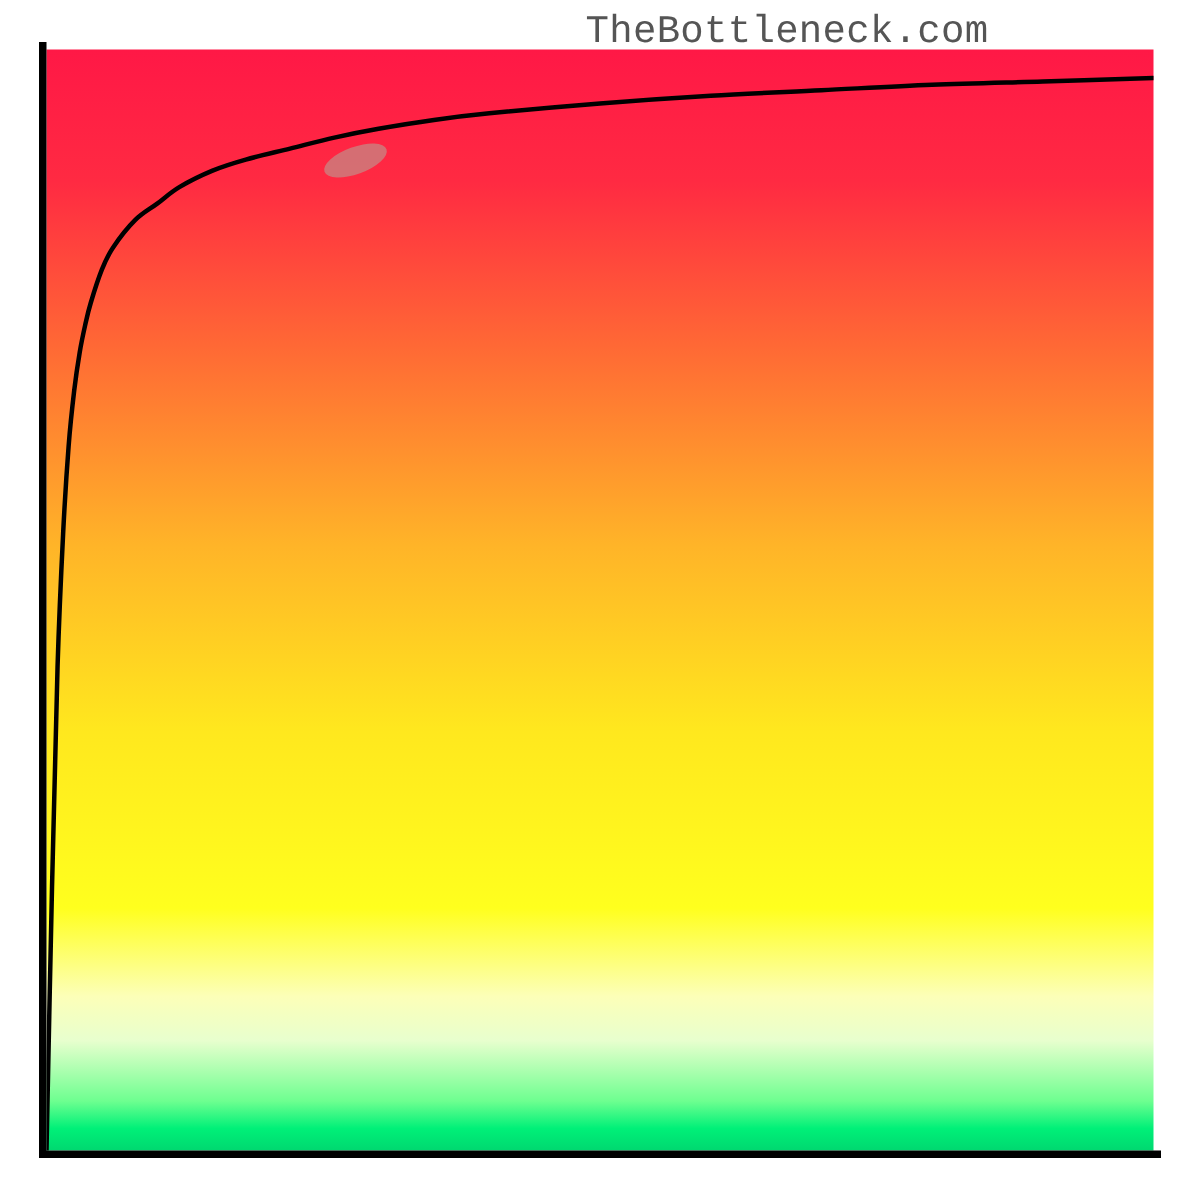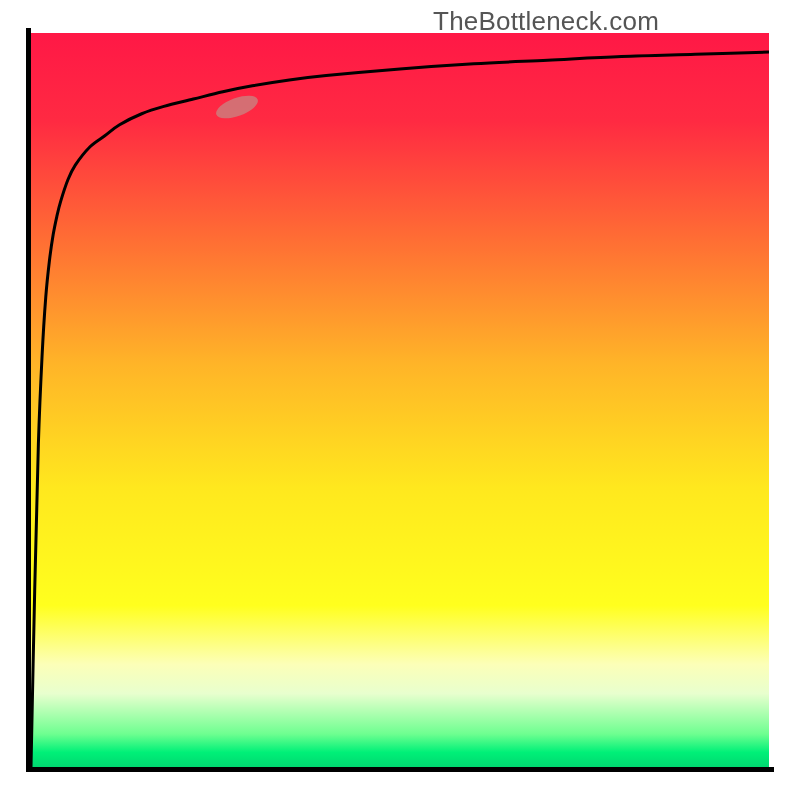--- a/index.html
+++ b/index.html
@@ -7,20 +7,21 @@
     padding: 0;
     width: 800px;
     height: 800px;
     background: #ffffff;
     font-family: Arial, Helvetica, sans-serif;
   }
   .frame {
     position: relative;
     width: 673px;
     height: 800px;
+    font-family: Liberation Mono, monospace;
   }
   .watermark {
     position: absolute;
     top: 6px;
     right: 14px;
     color: #555555;
     font-size: 26px;
     font-weight: 400;
     letter-spacing: 0.2px;
   }

